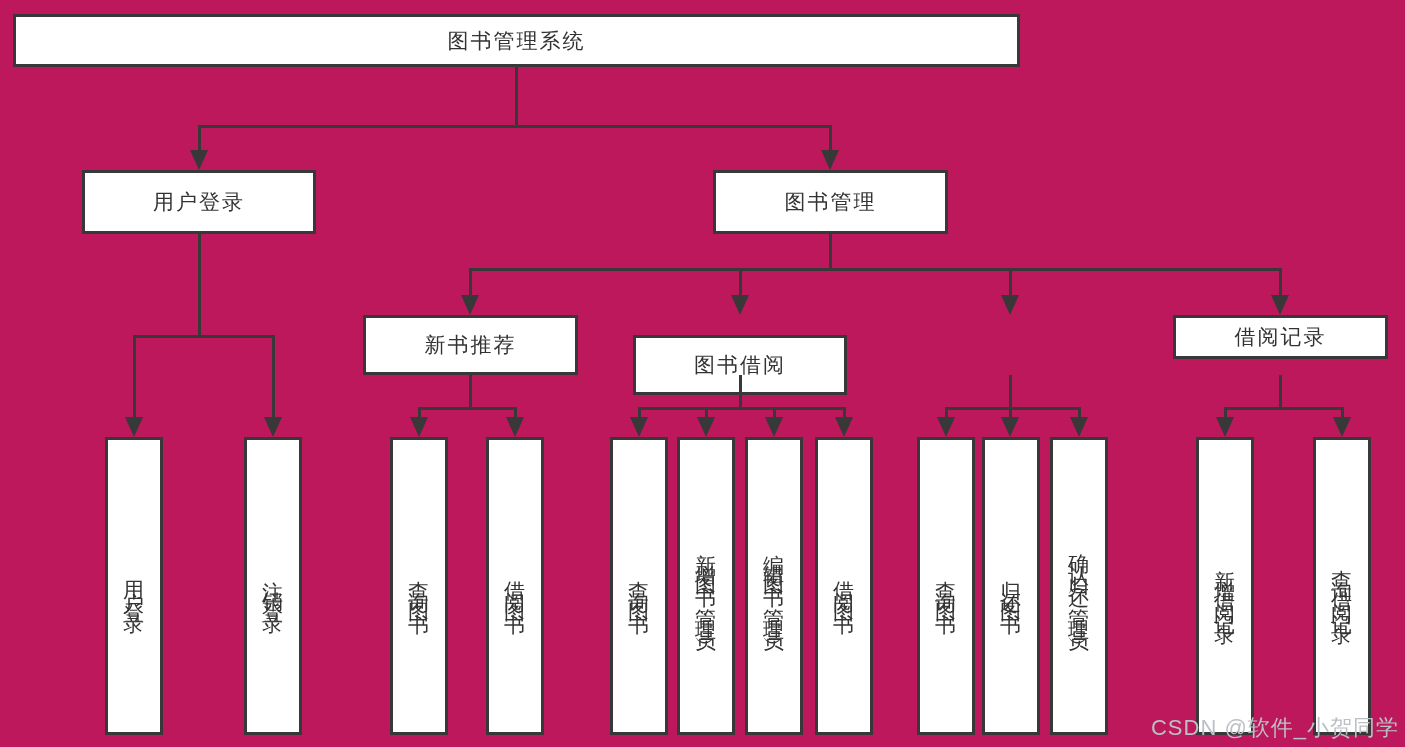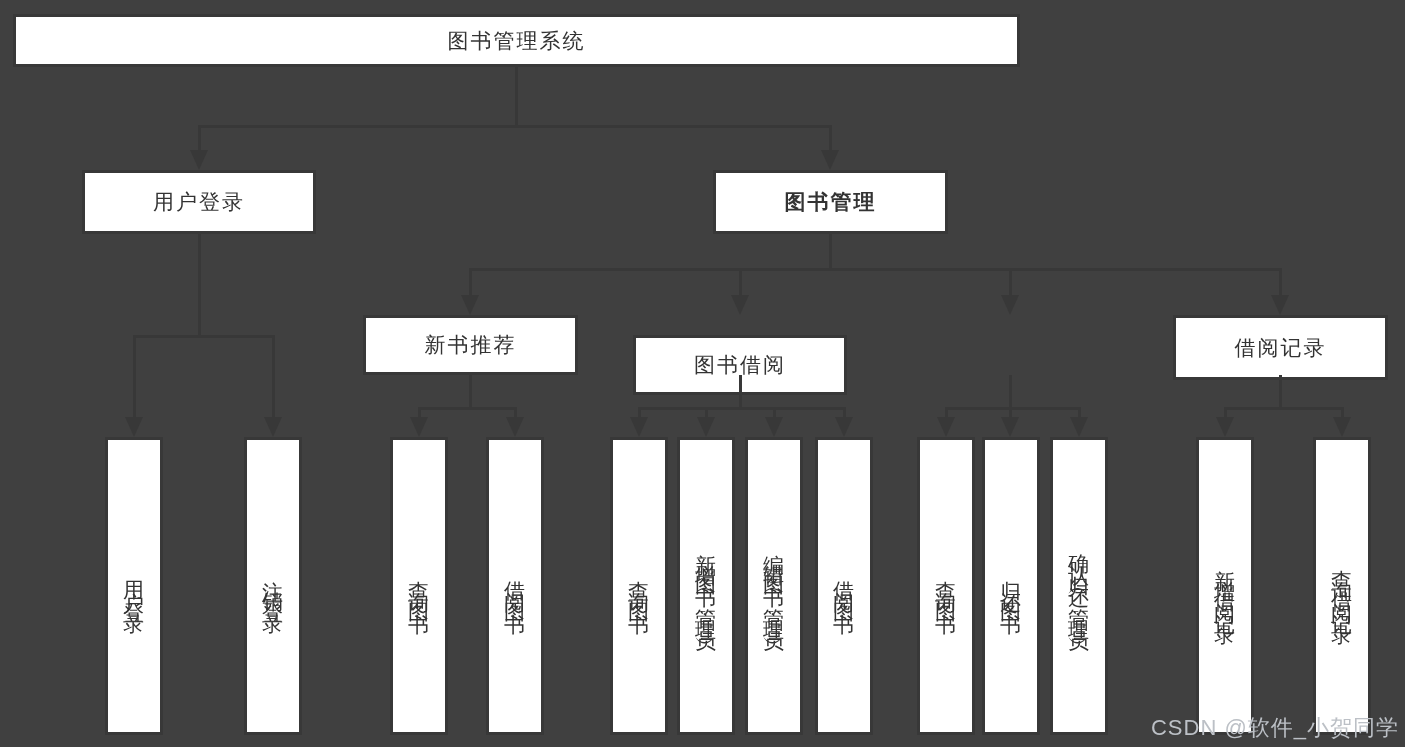--- a/index.html
+++ b/index.html
@@ -1,20 +1,20 @@
 <!DOCTYPE html>
 <html><head>
 <meta charset="utf-8">
 <style>
   html, body { margin: 0; padding: 0; background: #ffffff; }
   .stage {
     position: relative;
     width: 1405px;
     height: 747px;
-    background: #404040;
+    background: #be185d;
     font-family: "Liberation Sans", sans-serif;
     overflow: hidden;
   }
   .node {
     position: absolute;
     box-sizing: border-box;
     border: 3px solid #383838;
     background: #ffffff;
     display: flex;
     align-items: center;
@@ -56,31 +56,31 @@
 
 <div class="stage">
 
   <div class="node" style="left:13px; top:14px; width:1007px; height:53px;">
     <span>图书管理系统</span>
   </div>
 
   <div class="node" style="left:82px; top:170px; width:234px; height:64px;">
     <span>用户登录</span>
   </div>
-  <div class="node" style="left:713px; top:170px; width:235px; height:64px;font-weight:bold;">
+  <div class="node" style="left:713px; top:170px; width:235px; height:64px;">
     <span>图书管理</span>
   </div>
 
   <div class="node" style="left:363px; top:315px; width:215px; height:60px;">
     <span>新书推荐</span>
   </div>
   <div class="node" style="left:633px; top:315px; width:214px; height:60px;margin-top:20px;">
     <span>图书借阅</span>
   </div>
-  <div class="node" style="left:1173px; top:315px; width:215px; height:65px;">
+  <div class="node" style="left:1173px; top:315px; width:215px; height:44px;">
     <span>借阅记录</span>
   </div>
 
   <div class="node vnode" style="left:105px; top:437px; width:58px; height:298px;">
     <span class="vtext">用户登录</span>
   </div>
   <div class="node vnode" style="left:244px; top:437px; width:58px; height:298px;">
     <span class="vtext">注销登录</span>
   </div>
 

